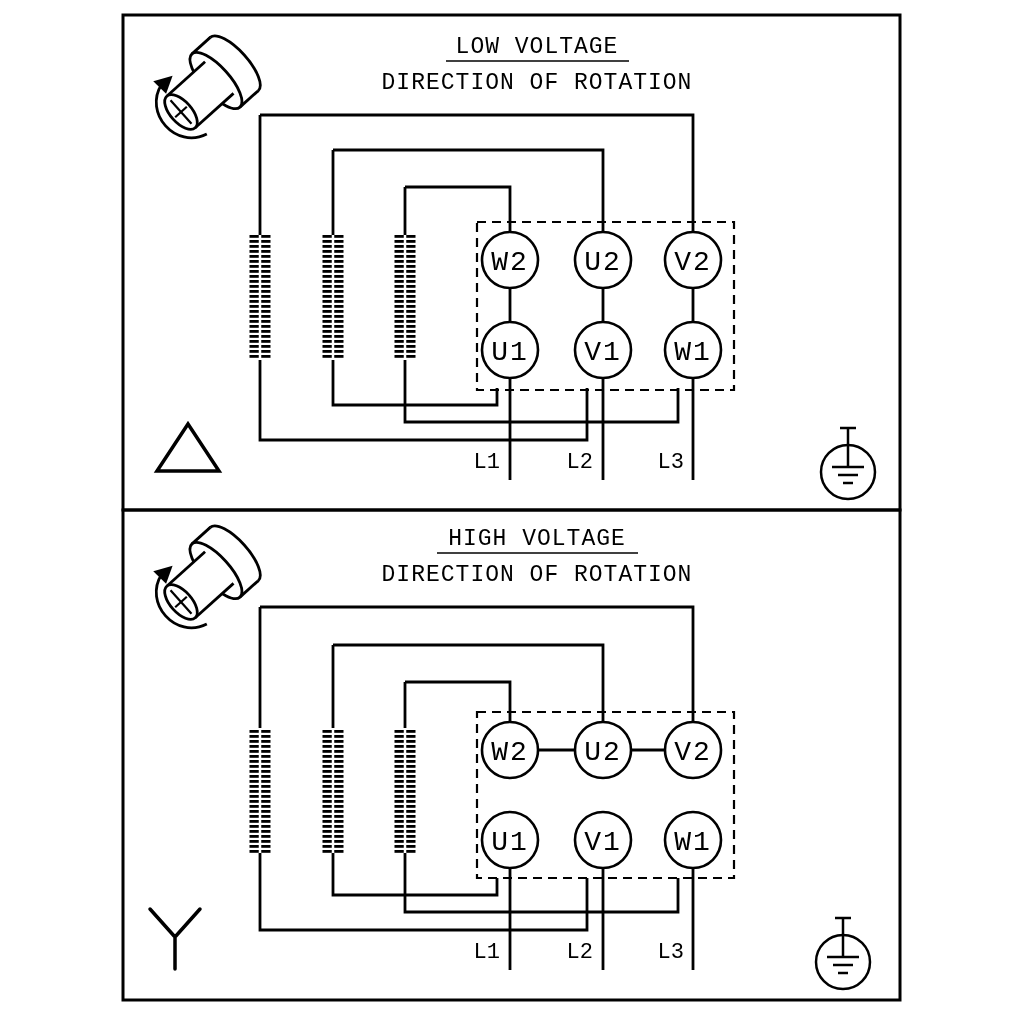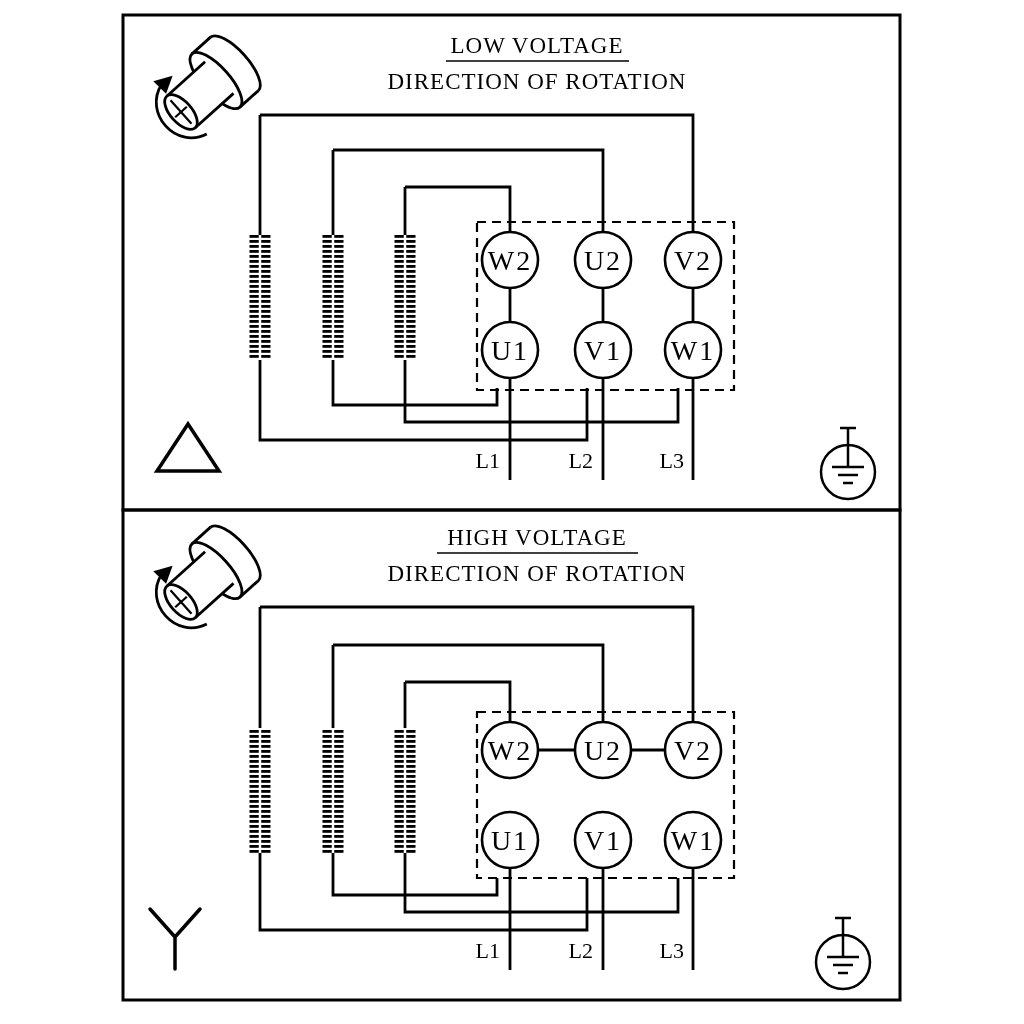--- a/index.html
+++ b/index.html
@@ -1,17 +1,17 @@
 <!DOCTYPE html>
 <html><head>
 <meta charset="utf-8">
 <style>
   html,body{margin:0;padding:0;background:#ffffff;}
   .stage{position:relative;width:1024px;height:1024px;background:#ffffff;
-         font-family:Liberation Serif, serif;}
+         font-family:Liberation Mono, monospace;}
   svg{display:block;}
   text{fill:#000000;}
   .title{font-size:23px;letter-spacing:1px;}
   .terminal-label{font-size:28px;letter-spacing:2px;}
   .supply-label{font-size:22px;}
   .frame{stroke:#000;stroke-width:3;fill:none;}
   .wire{stroke:#000;stroke-width:2.8;fill:none;}
   .underline{stroke:#000;stroke-width:1.6;}
   .tcircle{stroke:#000;stroke-width:2.6;fill:#ffffff;}
   .dashed{stroke:#000;stroke-width:2.2;fill:none;stroke-dasharray:9 6;}

